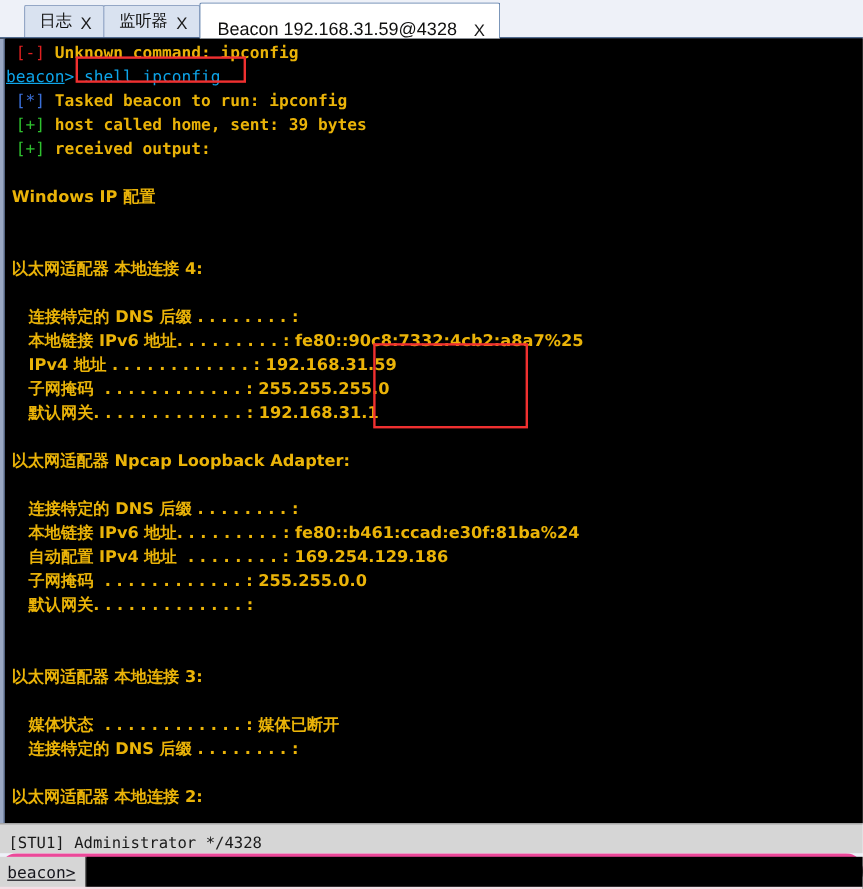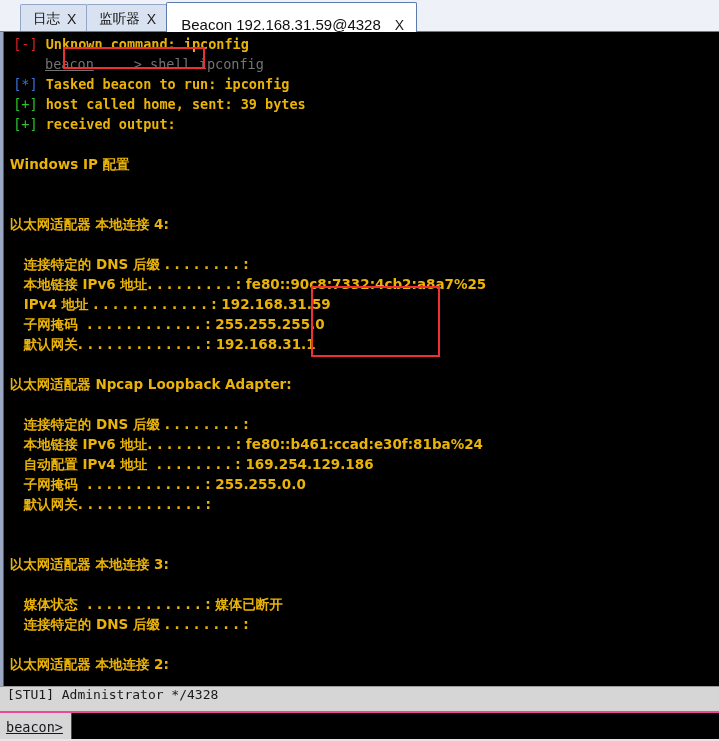--- a/index.html
+++ b/index.html
@@ -87,21 +87,21 @@
     font-size: 13.5px;
     line-height: 20px;
     color: #cfcfcf;
     padding-top: 2px;
     white-space: pre;
   }
   .line { height: 20px; white-space: pre; }
   .c-red   { color: #e02020; }
   .c-blue  { color: #3a6fd8; }
   .c-green { color: #2fc22f; }
-  .c-white { color: #737373; padding-left: 40px; }
+  .c-white { color: #0ea5e9; }
   .c-gray  { color: #eab308; font-weight: bold; }
   .underline { text-decoration: underline; }
   .cn { font-family: "DejaVu Sans", "Liberation Sans", sans-serif; font-size: 13.5px; }
 
   
   .redbox {
     position: absolute;
     border: 2px solid #f03030;
     pointer-events: none;
     z-index: 6;
@@ -110,36 +110,37 @@
   #redbox-addrs { left: 311px; top: 286px; width: 129px; height: 71px; }
 
   
   .statusbar {
     position: absolute;
     left: 0; top: 686px;
     width: 719px; height: 25px;
     background: #d6d6d6;
     border-top: 1px solid #9a9a9a;
     display: flex;
-    align-items: flex-start;
+    align-items: flex-end;
     padding-left: 7px;
     font-family: "DejaVu Sans Mono", "Liberation Mono", monospace;
     font-size: 13px;
     color: #1a1a1a;
   }
 
   
   .promptbar {
     position: absolute;
     left: 0; top: 711px;
     width: 719px; height: 30px;
     background: #000000;
     display: flex;
     align-items: center;
-    border-top: 2px solid #ec4899;
+    border-top: 4px solid #ec4899;
+    border-radius: 14px;
   }
   .prompt-label {
     width: 72px;
     height: 28px;
     background: #d6d6d6;
     color: #16161d;
     display: flex;
     align-items: center;
     padding-left: 6px;
     font-family: "DejaVu Sans Mono", "Liberation Mono", monospace;

